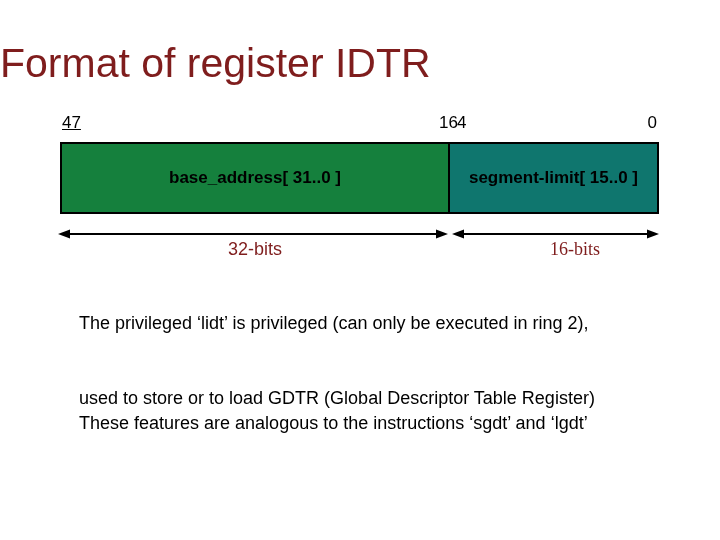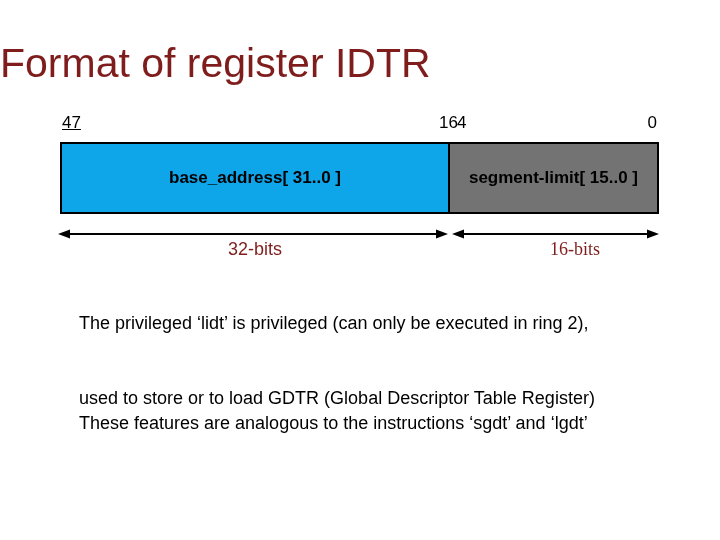--- a/index.html
+++ b/index.html
@@ -98,24 +98,24 @@
 <div class="slide">
 
   <div class="title">Format of register IDTR</div>
 
   <div class="bit-label bit-47">47</div>
   <div class="bit-label bit-16">16</div>
   <div class="bit-label bit-15">4</div>
   <div class="bit-label bit-0">0</div>
 
   <div class="register-row">
-    <div class="field field-base" style="background: #0ea5e9;">
+    <div class="field field-base" style="background: #15803d;">
       <span>base_address[ 31..0 ]</span>
     </div>
-    <div class="field field-limit" style="background: #737373;">
+    <div class="field field-limit" style="background: #0f766e;">
       <span>segment-limit[ 15..0 ]</span>
     </div>
   </div>
 
   <svg class="arrows-svg" viewBox="0 0 720 20" xmlns="http://www.w3.org/2000/svg">
     <g stroke="#000000" fill="#000000">
       <line x1="68" y1="10" x2="438" y2="10" stroke-width="2"></line>
       <polygon points="58,10 70,5.5 70,14.5" stroke="none"></polygon>
       <polygon points="448,10 436,5.5 436,14.5" stroke="none"></polygon>
     </g>

